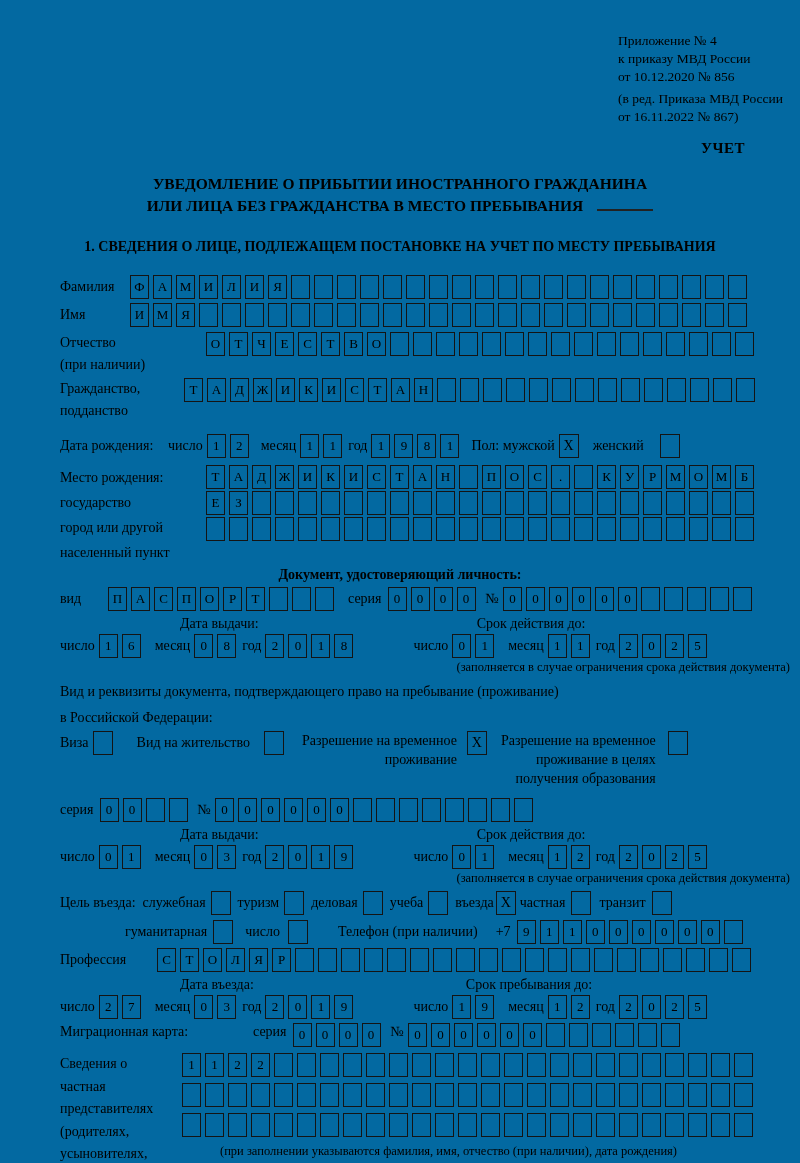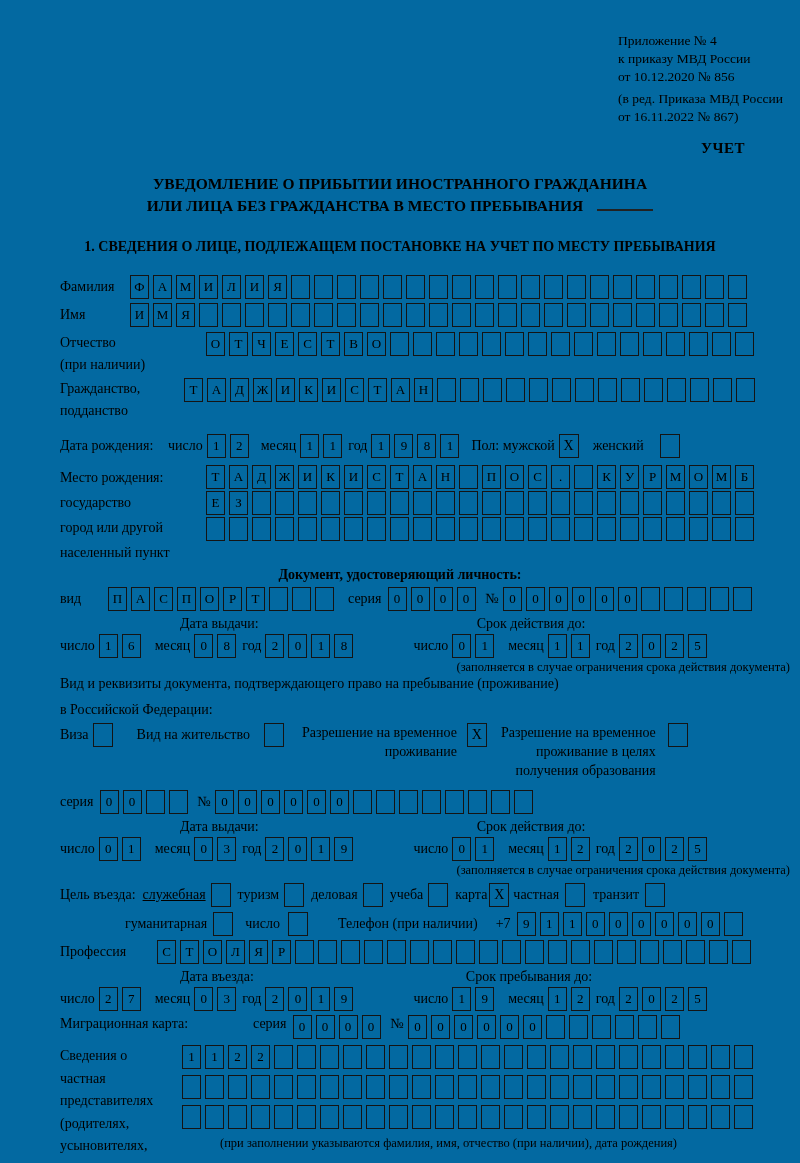--- a/index.html
+++ b/index.html
@@ -406,21 +406,21 @@
           <span class="cell">2</span>
           <span class="cell">0</span>
           <span class="cell">2</span>
           <span class="cell">5</span>
         </span>
       </span>
   </div>
 
   <div class="note">(заполняется в случае ограничения срока действия документа)</div>
 
-  <div class="intro" style="margin-top:0;">Вид и реквизиты документа, подтверждающего право на пребывание (проживание)</div>
+  <div class="intro" style="margin-top:8px;">Вид и реквизиты документа, подтверждающего право на пребывание (проживание)</div>
   <div class="intro" style="margin-top:8px;">в Российской Федерации:</div>
 
   <div class="r" style="margin-top:4px;">
     <span style="line-height:23px;">Виза</span>
     <span class="checkbox" style="margin-left:4px;"></span>
     <span style="margin-left:24px;line-height:23px;">Вид на жительство</span>
     <span class="checkbox" style="margin-left:14px;"></span>
     <span class="optc" style="margin-left:18px;">
       <span style="display:block;">Разрешение на временное</span>
       <span style="display:block;">проживание</span>
@@ -512,29 +512,29 @@
           <span class="cell">2</span>
           <span class="cell">5</span>
         </span>
       </span>
   </div>
 
   <div class="note">(заполняется в случае ограничения срока действия документа)</div>
 
   <div class="r" style="margin-top:5px;align-items:center;">
     <span>Цель въезда:</span>
-    <span style="margin-left:7px;text-decoration:underline;">служебная</span>
+    <span style="margin-left:7px;">служебная</span>
     <span class="checkbox" style="margin-left:5px;"></span>
     <span style="margin-left:7px;">туризм</span>
     <span class="checkbox" style="margin-left:5px;"></span>
     <span style="margin-left:7px;">деловая</span>
     <span class="checkbox" style="margin-left:5px;"></span>
     <span style="margin-left:7px;">учеба</span>
     <span class="checkbox" style="margin-left:5px;"></span>
-    <span style="margin-left:7px;">карта</span>
+    <span style="margin-left:7px;">въезда</span>
     <span class="checkbox" style="margin-left:2px;">X</span>
     <span style="margin-left:4px;">частная</span>
     <span class="checkbox" style="margin-left:6px;"></span>
     <span style="margin-left:8px;">транзит</span>
     <span class="checkbox" style="margin-left:6px;"></span>
   </div>
 
   <div class="r" style="margin-top:5px;margin-left:125px;align-items:center;">
     <span>гуманитарная</span>
     <span class="checkbox" style="margin-left:6px;"></span>

